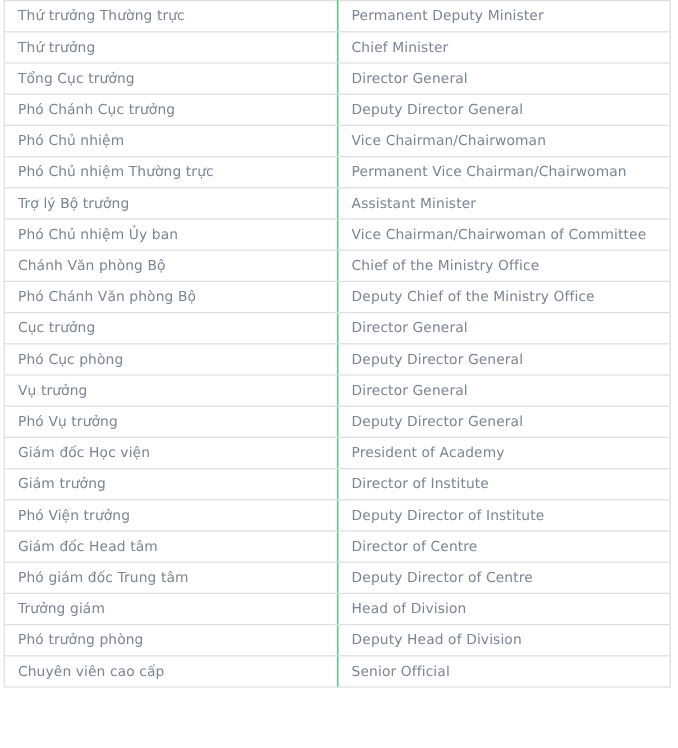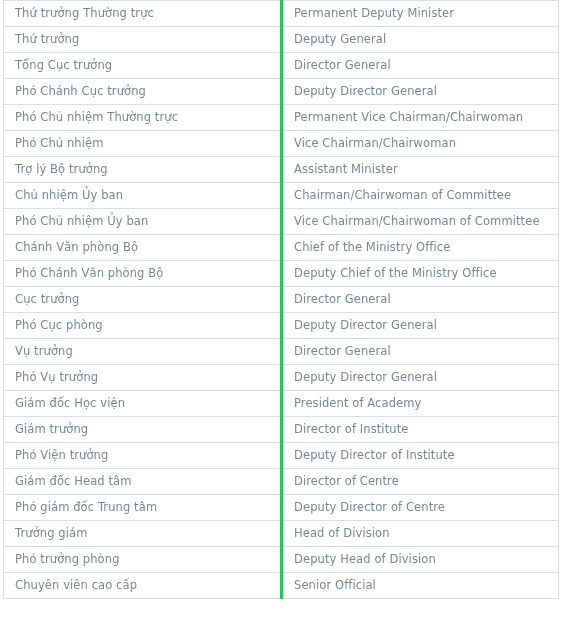--- a/index.html
+++ b/index.html
@@ -27,21 +27,21 @@
     border-left: 1px solid #dddddd;
     border-right: 1px solid #dddddd;
   }
   table.title-table col.col-vi { width: 278px; }
   table.title-table col.col-en { width: 277px; }
   table.title-table tr {
     height: 25px;
   }
   table.title-table td {
     border-bottom: 1px solid #dddddd;
-    border-right: 3px solid #22c55e;
+    border-right: 1px solid #22c55e;
     padding: 0 0 0 11px;
     height: 25px;
     line-height: 25px;
     vertical-align: middle;
     font-size: 11.5px;
     color: #7a8593;
     white-space: nowrap;
     overflow: hidden;
     text-overflow: clip;
     letter-spacing: 0.1px;
@@ -60,45 +60,41 @@
       <col class="col-vi">
       <col class="col-en">
     </colgroup>
     <tbody>
         <tr>
           <td class="cell-vi">Thứ trưởng Thường trực</td>
           <td class="cell-en">Permanent Deputy Minister</td>
         </tr>
         <tr>
           <td class="cell-vi">Thứ trưởng</td>
-          <td class="cell-en">Deputy General</td>
+          <td class="cell-en">Chief Minister</td>
         </tr>
         <tr>
           <td class="cell-vi">Tổng Cục trưởng</td>
           <td class="cell-en">Director General</td>
         </tr>
         <tr>
           <td class="cell-vi">Phó Chánh Cục trưởng</td>
           <td class="cell-en">Deputy Director General</td>
         </tr>
         <tr>
+          <td class="cell-vi">Phó Chủ nhiệm</td>
+          <td class="cell-en">Vice Chairman/Chairwoman</td>
+        </tr>
+        <tr>
           <td class="cell-vi">Phó Chủ nhiệm Thường trực</td>
           <td class="cell-en">Permanent Vice Chairman/Chairwoman</td>
         </tr>
         <tr>
-          <td class="cell-vi">Phó Chủ nhiệm</td>
-          <td class="cell-en">Vice Chairman/Chairwoman</td>
-        </tr>
-        <tr>
           <td class="cell-vi">Trợ lý Bộ trưởng</td>
           <td class="cell-en">Assistant Minister</td>
-        </tr>
-        <tr>
-          <td class="cell-vi">Chủ nhiệm Ủy ban</td>
-          <td class="cell-en">Chairman/Chairwoman of Committee</td>
         </tr>
         <tr>
           <td class="cell-vi">Phó Chủ nhiệm Ủy ban</td>
           <td class="cell-en">Vice Chairman/Chairwoman of Committee</td>
         </tr>
         <tr>
           <td class="cell-vi">Chánh Văn phòng Bộ</td>
           <td class="cell-en">Chief of the Ministry Office</td>
         </tr>
         <tr>

